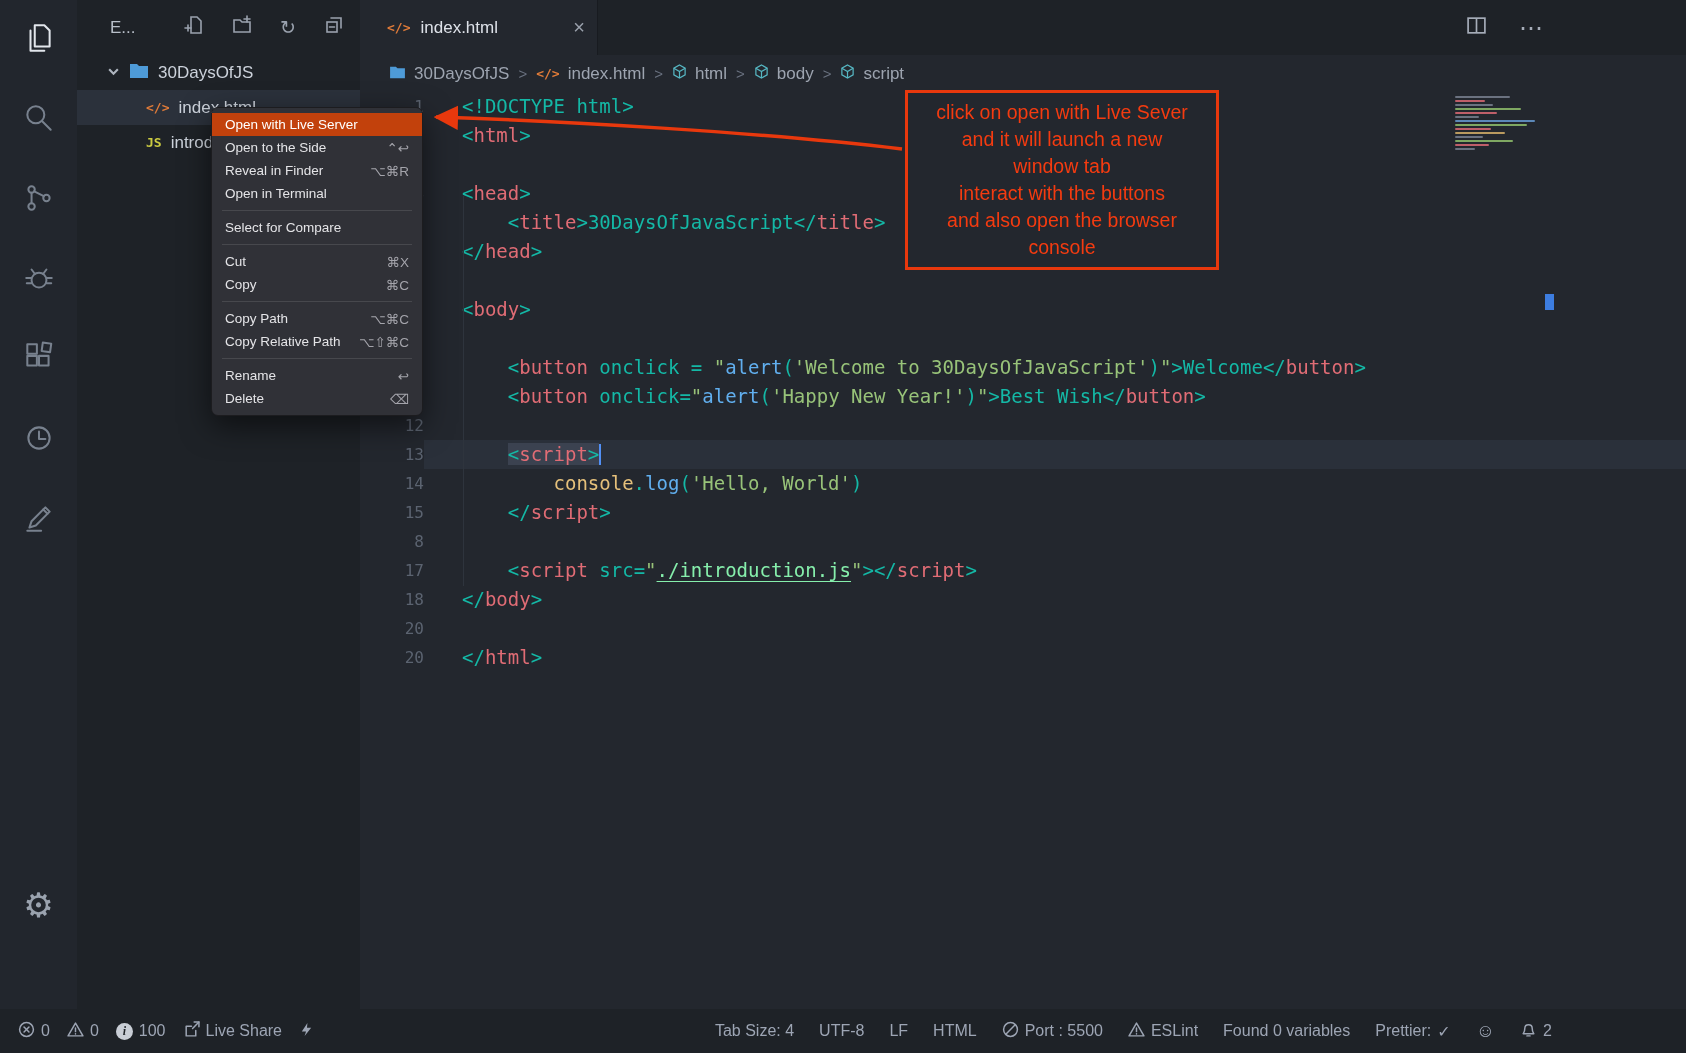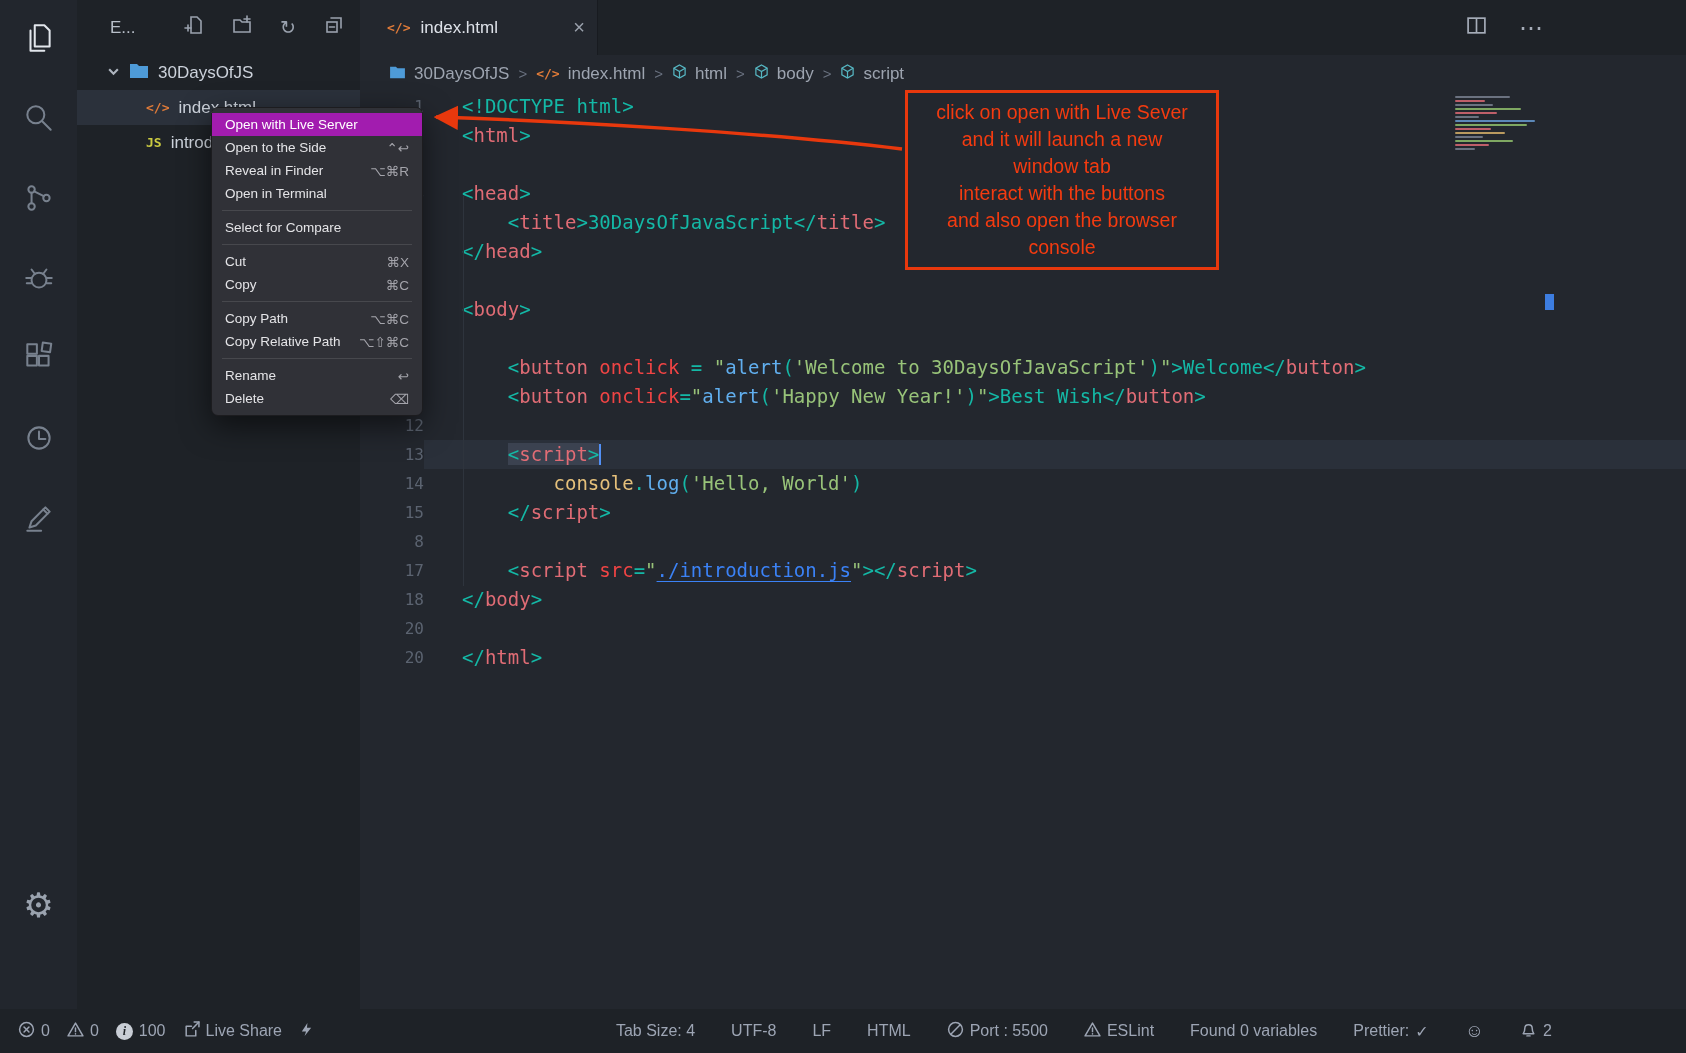--- a/index.html
+++ b/index.html
@@ -46,47 +46,47 @@
   .cube svg{stroke:#56b6c2;fill:none;stroke-width:1.3;}
 
   
   .editor{flex:1;position:relative;font-family:"DejaVu Sans Mono",monospace;font-size:19px;overflow:hidden;}
   .code-row{display:flex;height:29px;line-height:29px;}
   .ln{width:64px;flex:none;text-align:right;color:#5b6370;font-size:16px;}
   .lc{flex:1;padding-left:38px;white-space:pre;color:#abb2bf;}
   .code-row.current .lc{background:#2a303a;}
   .tk-txt,.tk-pun{color:#14b8a6;}
   .tk-tag{color:#e06c75;}
-  .tk-attr{color:#ef4444;}
+  .tk-attr{color:#14b8a6;}
   .tk-str{color:#98c379;}
   .tk-fn{color:#61afef;}
   .tk-obj{color:#e5c07b;}
-  .tk-link{color:#3b82f6;text-decoration:underline;text-underline-offset:4px;}
+  .tk-link{color:#86efac;text-decoration:underline;text-underline-offset:4px;}
   .tk-hl{background:#3b4250;}
   .caret{display:inline-block;width:2px;height:21px;background:#5290f5;vertical-align:-4px;}
   .indent-guide{position:absolute;left:103px;top:104px;width:1px;height:390px;background:#2e343d;}
   .minimap{position:absolute;left:1095px;top:2px;width:92px;}
   .mini-bar{height:2px;border-radius:1px;margin-top:2px;}
   .scroll-marker{position:absolute;left:1185px;top:202px;width:9px;height:16px;background:#3d7de0;}
 
   
   .statusbar{position:absolute;left:0;right:0;bottom:0;height:44px;background:#1e2227;display:flex;align-items:center;
              color:#9da5b4;font-size:16px;padding:0 134px 0 18px;gap:17px;z-index:6;}
   .sb-item{display:flex;align-items:center;gap:6px;cursor:pointer;white-space:nowrap;}
   .sb-item svg{stroke:currentColor;fill:none;stroke-width:1.4;stroke-linecap:round;stroke-linejoin:round;}
-  .sb-right{margin-left:auto;display:flex;gap:36px;align-items:center;}
+  .sb-right{margin-left:auto;display:flex;gap:25px;align-items:center;}
   .info-disc{width:17px;height:17px;border-radius:50%;background:#c9ced6;color:#1e2227;display:flex;
              align-items:center;justify-content:center;font:bold 12px "Liberation Serif",serif;font-style:italic;}
 
   
   .context-menu{position:absolute;left:211px;top:107px;width:210px;background:#303137;border:1px solid #1c1c1f;
                 border-radius:7px;box-shadow:0 10px 30px rgba(0,0,0,.55);padding:5px 0;z-index:60;
                 font-size:13.5px;color:#e4e4e7;}
   .menu-item{display:flex;justify-content:space-between;align-items:center;padding:2px 13px;height:19px;cursor:pointer;}
-  .menu-item.selected{background:#a21caf;color:#fff;}
+  .menu-item.selected{background:#c2410c;color:#fff;}
   .mi-key{color:#a4a4ab;margin-left:18px;}
   .menu-item.selected .mi-key{color:#d8e4ff;}
   .menu-sep{height:1px;background:#47484d;margin:5px 10px;}
 
   
   .annotation{position:absolute;left:905px;top:90px;width:300px;border:3px solid #e8380d;padding:6px 4px;
               color:#f43b10;font-size:19.5px;line-height:27px;text-align:center;white-space:pre-line;z-index:40;}
   .arrow-svg{position:absolute;left:0;top:0;width:1686px;height:1053px;z-index:70;pointer-events:none;}
 </style>
 </head>

